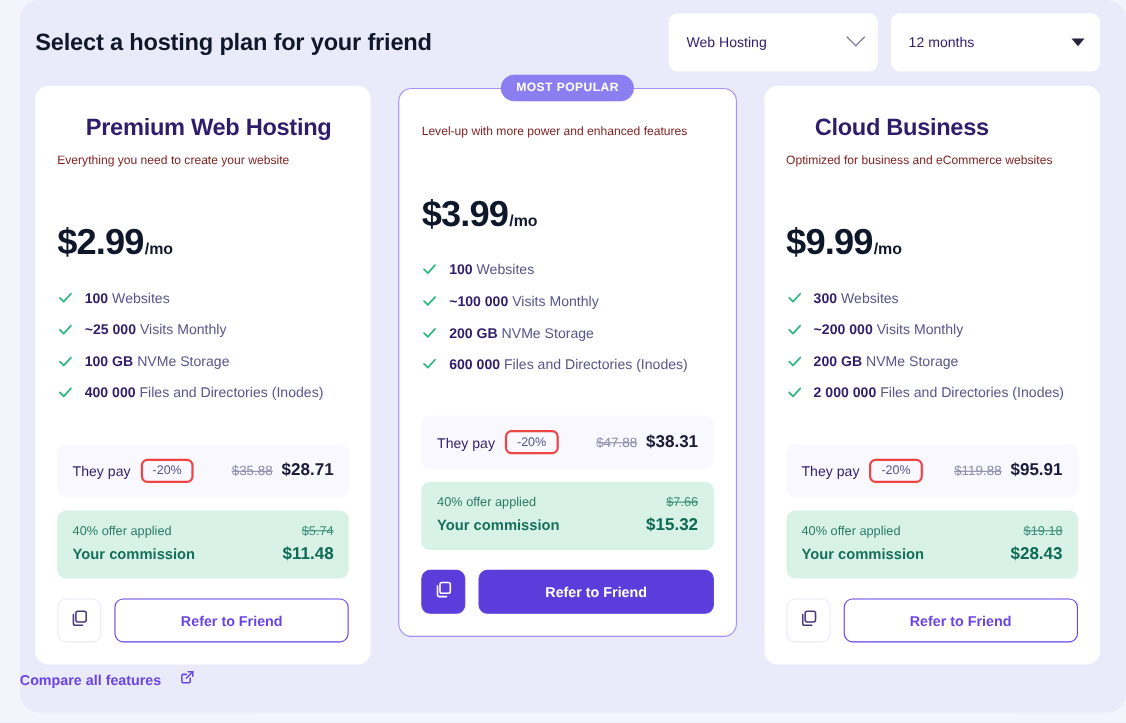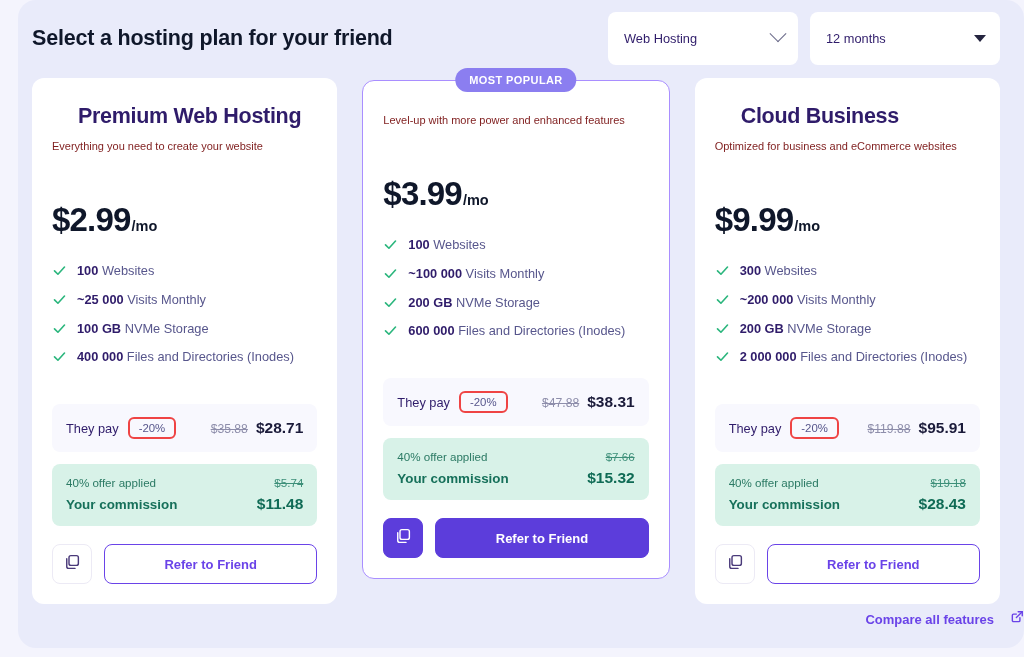--- a/index.html
+++ b/index.html
@@ -229,21 +229,21 @@
   }
   .refer-btn.solid { background: #5c3ddb; border-color: #5c3ddb; color: #ffffff; }
 
   
   .footer {
     position: absolute;
     left: 0; right: 0;
     bottom: 20px;
     display: flex;
     align-items: center;
-    justify-content: flex-end;
+    justify-content: flex-start;
     gap: 16px;
   }
   .footer-link {
     font-size: 13px;
     font-weight: bold;
     color: #6a43e8;
     cursor: pointer;
   }
 </style>
 </head>

